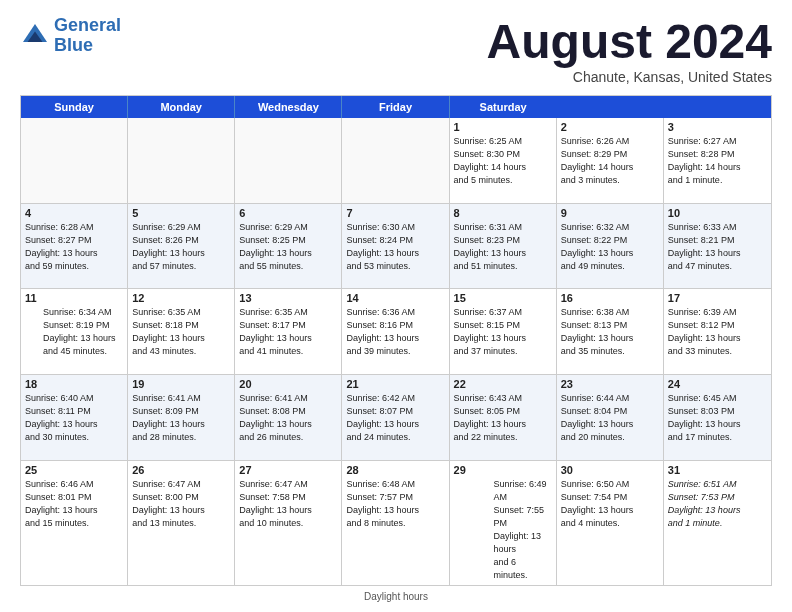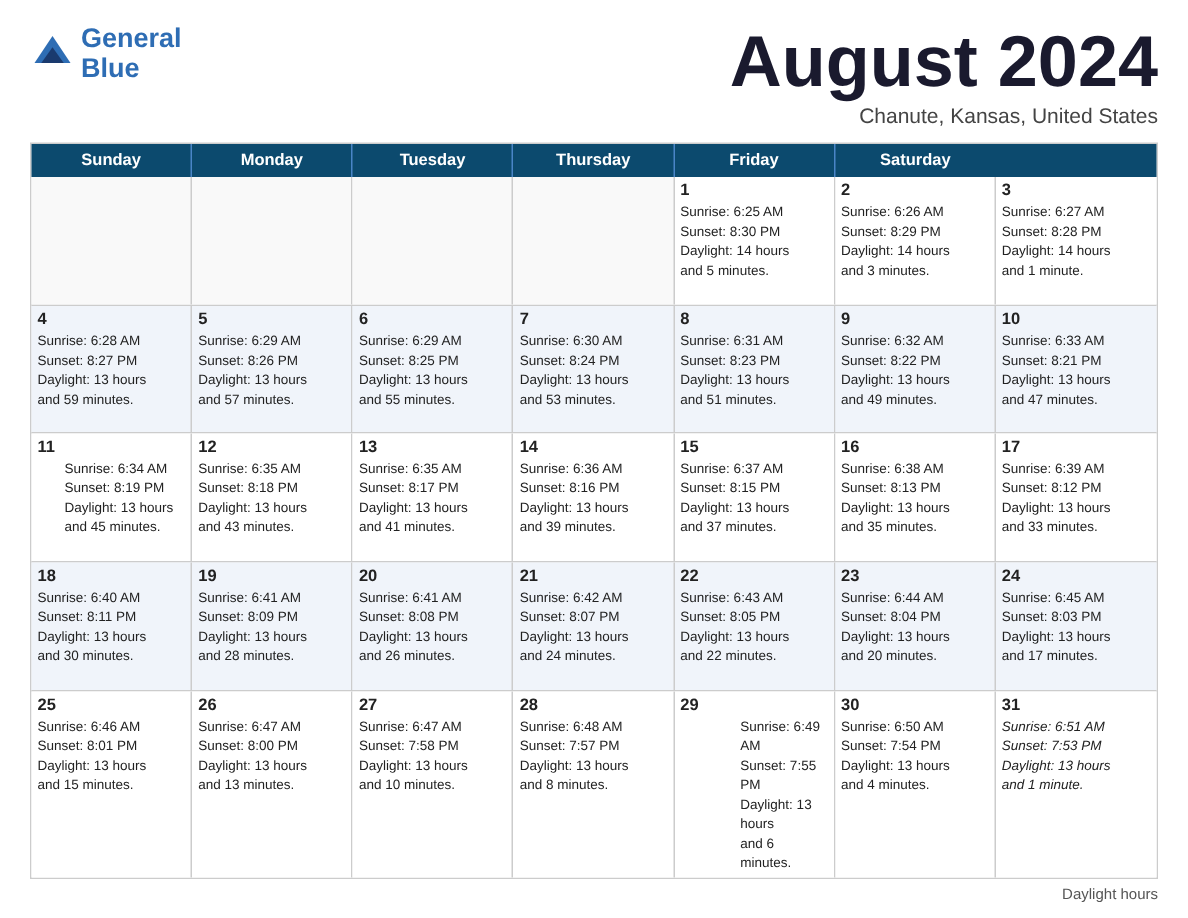--- a/index.html
+++ b/index.html
@@ -56,21 +56,21 @@
     }
     .calendar {
       flex: 1;
       display: flex;
       flex-direction: column;
       border: 1px solid #ccc;
     }
     .cal-header {
       display: grid;
       grid-template-columns: repeat(7, 1fr);
-      background: #0c4a6e;
+      background: #1d4ed8;
     }
     .cal-header-cell {
       color: #fff;
       font-weight: bold;
       font-size: 11px;
       text-align: center;
       padding: 5px 2px;
       border-right: 1px solid #4a85c7;
     }
     .cal-header-cell:last-child { border-right: none; }
@@ -106,21 +106,21 @@
       display: block;
     }
     .day-info {
       line-height: 1.45;
       font-size: 9px;
     }
     .footer-note {
       font-size: 10px;
       color: #555;
       margin-top: 5px;
-      text-align: right;
+      text-align: center;
     }
   </style>
 </head>
 <body>
 
 <div class="page">
   <div class="header">
     <div class="logo">
       <svg class="logo-icon" viewBox="0 0 40 40">
         <polygon points="20,4 36,28 4,28" fill="#2e6db4"></polygon>
@@ -135,22 +135,21 @@
       <div class="month-title">August 2024</div>
       <div class="location">Chanute, Kansas, United States</div>
     </div>
   </div>
 
   <div class="calendar">
     <div class="cal-header">
 
     <div class="cal-header-cell">Sunday</div>
         <div class="cal-header-cell">Monday</div>
-        <div class="cal-header-cell">Tuesday</div>
-        <div class="cal-header-cell">Thursday</div>
+        <div class="cal-header-cell">Wednesday</div>
         <div class="cal-header-cell">Friday</div>
         <div class="cal-header-cell">Saturday</div>
       </div>
     <div class="cal-body">
 
     <div class="cal-row">
           <div class="cal-cell empty"></div>
           <div class="cal-cell empty"></div>
           <div class="cal-cell empty"></div>
           <div class="cal-cell empty"></div>

